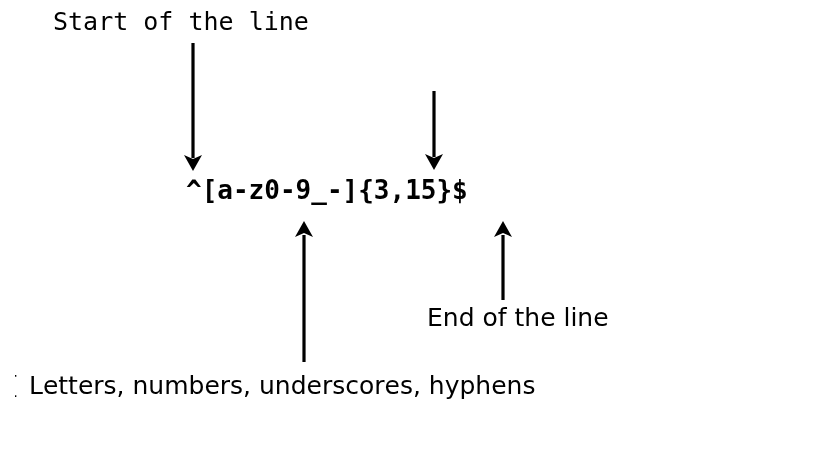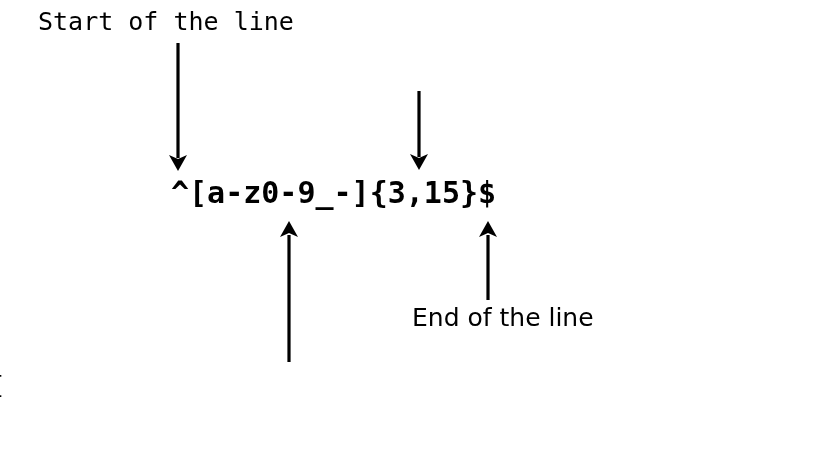--- a/index.html
+++ b/index.html
@@ -7,36 +7,37 @@
     padding: 0;
     background: #ffffff;
   }
   .canvas {
     position: relative;
     width: 697px;
     height: 460px;
     background: #ffffff;
     overflow: hidden;
     font-kerning: none;
+    margin-left: 15px;
   }
   .label {
     position: absolute;
     color: #000000;
     white-space: nowrap;
     line-height: 1.2;
   }
   .mono {
     font-family: "DejaVu Sans Mono", "Liberation Mono", monospace;
   }
   .sans {
     font-family: "DejaVu Sans", "Liberation Sans", sans-serif;
   }
   .lbl-start   { left: 38px;  top: 7px;   font-size: 25px; }
   .lbl-length  { left: 269px; top: 52px;  font-size: 26px; }
-  .regex-text  { left: 171px; top: 175px; font-size: 30px; font-weight: bold; letter-spacing: 0; text-align: center; }
+  .regex-text  { left: 171px; top: 175px; font-size: 26px; font-weight: bold; letter-spacing: 0; text-align: center; }
   .lbl-end     { left: 412px; top: 303px; font-size: 25px; }
   .lbl-charset { left: 14px;  top: 371px; font-size: 25px; }
   .clipped-glyph { left: -6px; top: 371px; font-size: 25px; }
   svg.arrows {
     position: absolute;
     left: 0;
     top: 0;
     width: 819px;
     height: 460px;
     pointer-events: none;
@@ -55,20 +56,21 @@
 
 <div class="canvas">
 
   <div class="label mono lbl-start">Start of the line</div>
 
 
   <div class="label mono regex-text">^[a-z0-9_-]{3,15}$</div>
 
   <div class="label sans lbl-end">End of the line</div>
 
+  <div class="label sans lbl-charset">Letters, numbers, underscores, hyphens</div>
 
   <div class="label sans clipped-glyph">[</div>
 
   <svg class="arrows" viewBox="0 0 819 460" aria-hidden="true">
     <g>
       <line x1="178" y1="43" x2="178" y2="158"></line>
       <polygon points="169,155 178,171 187,155 178,159"></polygon>
     </g>
     <g>
       <line x1="419" y1="91" x2="419" y2="157"></line>

